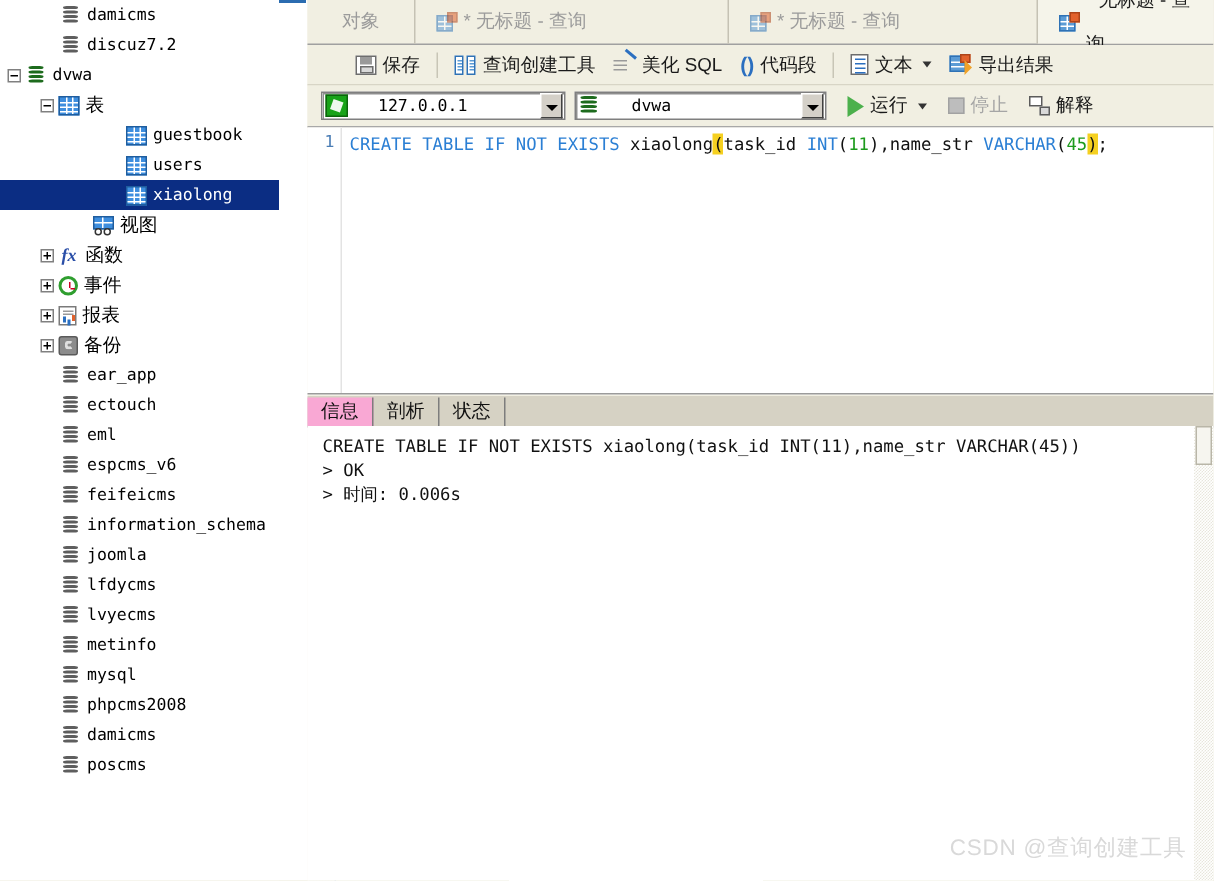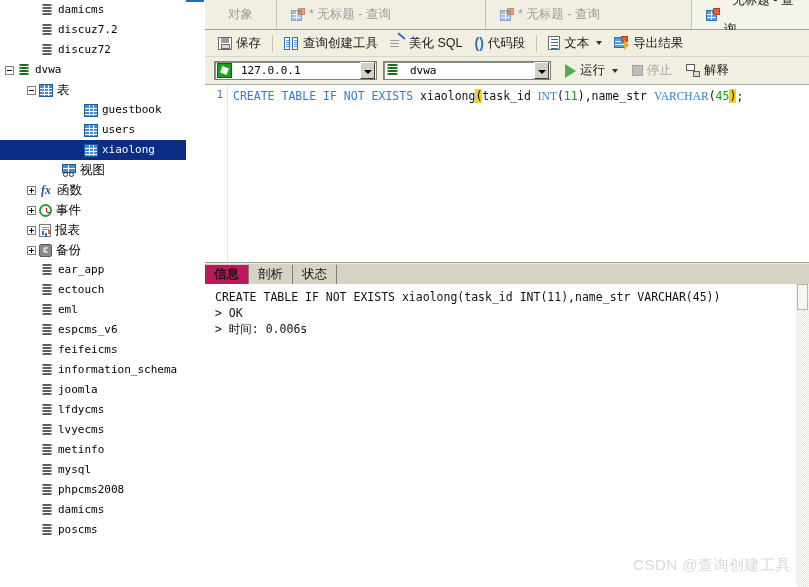--- a/index.html
+++ b/index.html
@@ -147,21 +147,21 @@
   .tabico .g:after{content:"";position:absolute;top:0;bottom:0;left:4px;width:1px;background:#fff;}
   .tabico .o{position:absolute;right:0;top:0;width:7px;height:7px;background:#e2622c;border:1px solid #ad4419;box-sizing:border-box;}
   .tab.t1 .tabico .g,.tab.t2 .tabico .g{opacity:.55;}
   .tab.t1 .tabico .o,.tab.t2 .tabico .o{opacity:.55;}
 
   
   #toolbar{
     position:relative;height:27px;background:#f1efe2;
     display:flex;align-items:center;
     border-bottom:1px solid #d8d5c6;
-    padding-left:7px;box-sizing:border-box;
+    padding-left:26px;box-sizing:border-box;
   }
   .tb{display:flex;align-items:center;gap:4px;font-size:12.5px;color:#1a1a1a;padding:0 6px;height:22px;}
   .tbsep{width:1px;height:17px;background:#c8c5b6;margin:0 5px;}
   .caret{width:0;height:0;border-left:3.5px solid transparent;border-right:3.5px solid transparent;border-top:4px solid #333;margin-left:3px;}
 
   .i-save{position:relative;width:14px;height:13px;background:#fff;border:1px solid #6d6d6d;box-sizing:border-box;}
   .i-save:before{content:"";position:absolute;left:2px;top:0;width:8px;height:5px;background:#9a9a9a;}
   .i-save:after{content:"";position:absolute;left:2px;bottom:0;width:9px;height:5px;background:#d9d9d9;border:1px solid #6d6d6d;box-sizing:border-box;}
   .i-qbuild{position:relative;width:15px;height:13px;}
   .i-qbuild b{position:absolute;top:0;width:6px;height:13px;background:#fff;border:1px solid #2f72b5;box-sizing:border-box;display:block;}
@@ -185,21 +185,21 @@
     position:relative;height:28px;background:#f1efe2;
     display:flex;align-items:center;padding-left:9px;box-sizing:border-box;gap:6px;
     border-bottom:1px solid #a8a8a8;
   }
   .combo{
     height:19px;background:#fff;border:1px solid #7f7f7f;
     box-shadow:inset 1px 1px 0 #8f8f8f;
     display:flex;align-items:center;box-sizing:border-box;
     font-family:"DejaVu Sans Mono","Liberation Mono",monospace;font-size:11px;
   }
-  .combo .ctext{flex:1;padding-left:9px;white-space:nowrap;overflow:hidden;}
+  .combo .ctext{flex:1;padding-left:20px;white-space:nowrap;overflow:hidden;}
   .combo .cbtn{
     width:15px;height:17px;margin:0 1px 0 0;background:#d4d0c8;
     border:1px solid #fff;border-right-color:#404040;border-bottom-color:#404040;
     box-sizing:border-box;position:relative;flex:0 0 auto;
   }
   .combo .cbtn:before{
     content:"";position:absolute;left:3px;top:7px;
     border-left:4px solid transparent;border-right:4px solid transparent;border-top:4px solid #000;
   }
   .combo .cico{width:15px;height:15px;margin-left:2px;position:relative;flex:0 0 auto;}
@@ -233,40 +233,40 @@
     font-family:"DejaVu Sans Mono","Liberation Mono",monospace;
     font-size:11px;color:#4a7db5;text-align:right;
     padding-top:3px;padding-right:4px;box-sizing:border-box;
   }
   #code{
     position:absolute;left:28px;top:3px;right:4px;
     font-family:"DejaVu Sans Mono","Liberation Mono",monospace;
     font-size:11.5px;line-height:16px;white-space:pre;
   }
   .kw{color:#2b7fd4;}
-  .ty{color:#2b7fd4;font-family:Liberation Serif, serif;}
+  .ty{color:#2b7fd4;}
   .num{color:#1d9b1d;}
   .pl{color:#111;}
   .hl{background:#f5d020;color:#111;}
 
   
   #results{
     position:absolute;left:0;top:264px;width:604px;height:323px;
     background:#ffffff;box-sizing:border-box;
   }
   #restabs{
     position:relative;height:20px;background:#d6d2c4;
     display:flex;align-items:flex-end;
     border-bottom:1px solid #9b9b9b;
   }
   .rtab{
     height:19px;line-height:19px;padding:0 9px;font-size:12.5px;
     color:#111;border-right:1px solid #7d7d7d;box-sizing:border-box;
   }
-  .rtab.act{background:#be185d;font-weight:bold;}
+  .rtab.act{background:#f9a8d4;font-weight:normal;}
   #resbody{
     position:absolute;left:0;top:20px;right:0;bottom:0;background:#fff;
     padding:5px 0 0 10px;box-sizing:border-box;
     font-family:"DejaVu Sans Mono","Liberation Mono",monospace;
     font-size:11.5px;line-height:16px;color:#111;white-space:pre;
   }
   #res-sb{
     position:absolute;right:0;top:20px;width:13px;bottom:0;
     background-color:#ffffff;
     background-image:linear-gradient(45deg,#e8e6dc 25%,transparent 25%,transparent 75%,#e8e6dc 75%),
@@ -308,30 +308,20 @@
           <span class="spacer" style="width:40px"></span>
           <span class="ico ico-db">
             <i></i>
             <i></i>
             <i></i>
             <i></i>
           </span>
           <span class="lbl">discuz7.2</span>
         </div>
         <div class="tnode">
-          <span class="spacer" style="width:40px"></span>
-          <span class="ico ico-db">
-            <i></i>
-            <i></i>
-            <i></i>
-            <i></i>
-          </span>
-          <span class="lbl">discuz72</span>
-        </div>
-        <div class="tnode">
           <span class="spacer" style="width:5px"></span>
           <span class="expander"></span>
           <span class="ico ico-db green">
             <i></i>
             <i></i>
             <i></i>
             <i></i>
           </span>
           <span class="lbl">dvwa</span>
         </div>

